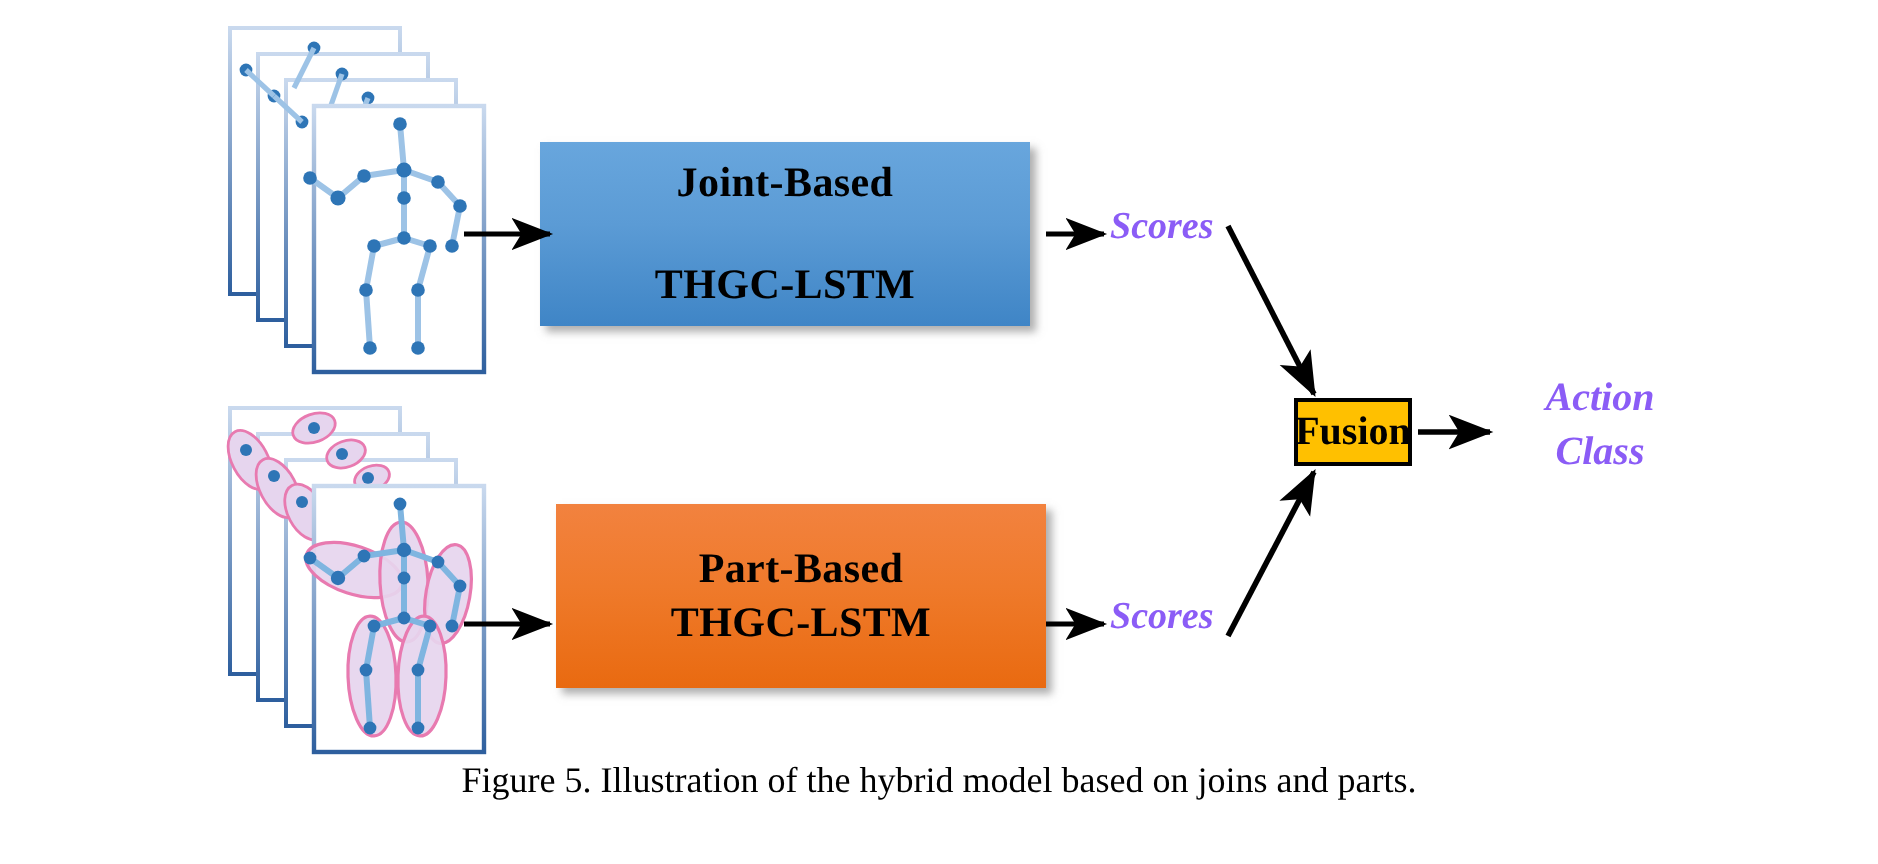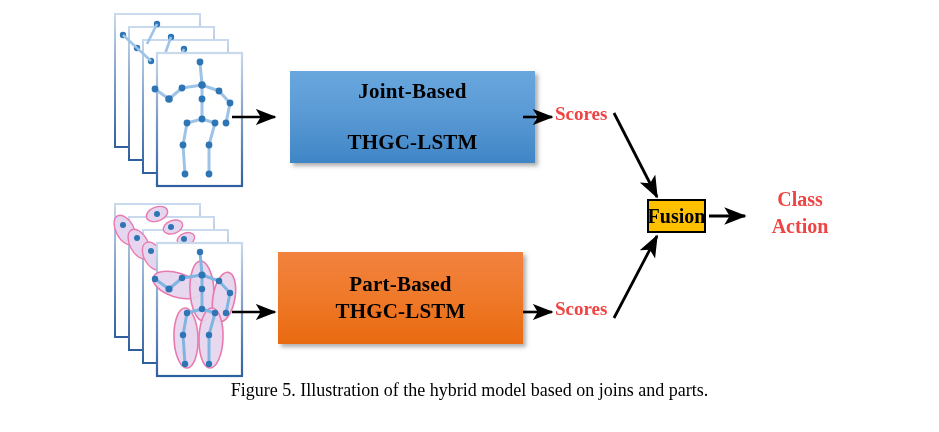--- a/index.html
+++ b/index.html
@@ -38,36 +38,37 @@
     justify-content: center;
     box-shadow: 3px 3px 4px rgba(110,110,110,0.55);
     color: #000000;
     font-weight: bold;
     font-size: 21px;
     line-height: 1.30;
     letter-spacing: 0.2px;
     text-align: center;
   }
   #joint-box {
-    left: 290px; top: 71px;
+    left: 270px; top: 71px;
     background: linear-gradient(to bottom, #68a6dd 0%, #5b9bd5 45%, #3f85c6 100%);
     gap: 23px;
   }
   #part-box {
     left: 278px; top: 252px;
     background: linear-gradient(to bottom, #f2823f 0%, #ef7a2b 45%, #e96a10 100%);
   }
   .model-box .ln { display: block; }
 
   
   .lbl {
     position: absolute;
-    color: #ef4444;
+    color: #8b5cf6;
     font-weight: bold;
     white-space: nowrap;
+    font-style: italic;
   }
   #scores-top    { left: 555px; top: 103px; font-size: 19px; }
   #scores-bottom { left: 555px; top: 298px; font-size: 19px; }
   #action-class  {
     left: 752px; top: 186px;
     font-size: 20px;
     line-height: 1.35;
     text-align: center;
     width: 96px;
   }
@@ -286,22 +287,22 @@
   </div>
 
   <div class="lbl" id="scores-top">Scores</div>
   <div class="lbl" id="scores-bottom">Scores</div>
 
   <div id="fusion-box">
     <span>Fusion</span>
   </div>
 
   <div class="lbl" id="action-class">
+    <span class="ln">Action</span>
     <span class="ln">Class</span>
-    <span class="ln">Action</span>
   </div>
 
   <svg id="arrows" viewBox="0 0 939 432" xmlns="http://www.w3.org/2000/svg">
     <defs>
       <marker id="ah" markerWidth="9" markerHeight="9" refX="7.4" refY="3.1" orient="auto" markerUnits="strokeWidth">
         <path d="M0,0 L8,3.1 L0,6.2 L1.9,3.1 z" fill="#000000"></path>
       </marker>
     </defs>
 
     <line x1="232" y1="117" x2="275" y2="117" stroke="#000000" stroke-width="2.6" marker-end="url(#ah)"></line>

